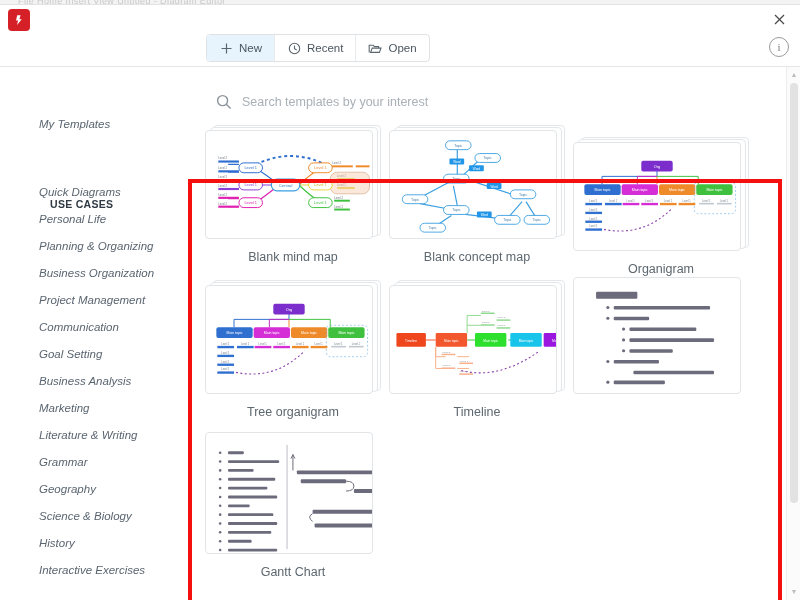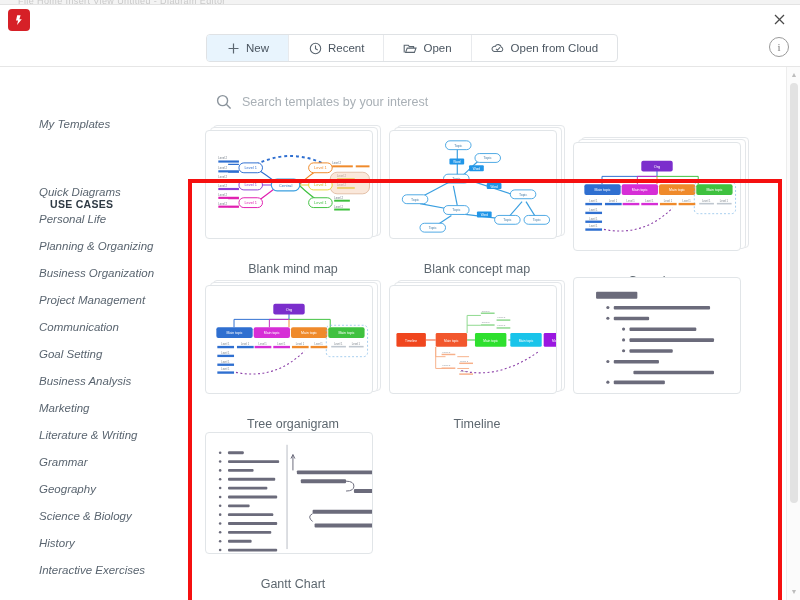--- a/index.html
+++ b/index.html
@@ -54,21 +54,21 @@
 
   
   .toolbar {
     position: absolute; left: 206px; top: 29px;
     height: 28px; display: flex;
     border: 1px solid #dfe2e5; border-radius: 4px;
     background: #fff; overflow: hidden;
   }
   .tb-btn {
     display: flex; align-items: center; gap: 6px;
-    padding: 0 19px; height: 26px;
+    padding: 0 12px; height: 26px;
     font-size: 11.5px; color: #4a5560;
     border-right: 1px solid #e8eaed;
     cursor: pointer; white-space: nowrap;
   }
   .tb-btn:last-child { border-right: none; }
   .tb-btn.active { background: #e8f4fd; }
   .tb-icon { display: flex; align-items: center; justify-content: center; width: 14px; height: 14px; color: #5b6670; }
   .tb-icon svg { display: block; }
 
   
@@ -129,21 +129,21 @@
   .stack.s1 { left: 5px; top: 5px; width: 168px; height: 110px; }
   .thumb {
     position: absolute; left: 0; top: 8px;
     width: 168px; height: 109px;
     background: #fff; border: 1px solid #e1e5e8; border-radius: 4px;
     overflow: hidden;
   }
   .thumb.noshadow { top: 0; height: 117px; }
   .thumb svg { display: block; width: 100%; height: 100%; }
   .card-label {
-    margin-top: 23px; text-align: center;
+    margin-top: 11px; text-align: center;
     font-size: 12.5px; color: #5d676f; white-space: nowrap;
   }
 
   
   .scrollbar {
     position: absolute; right: 0; top: 0; width: 14px; height: 533px;
     background: #fbfbfb; border-left: 1px solid #ededed; z-index: 50;
   }
   .scroll-thumb {
     position: absolute; left: 3px; top: 2px; width: 8px; height: 436px;
@@ -207,29 +207,20 @@
       <div class="tb-btn">
         <span class="tb-icon">
           <svg width="14" height="13" viewBox="0 0 14 13" fill="none" stroke="currentColor" stroke-width="1.1">
             <path d="M1.2 10.4 V3.2 H5.2 L6.4 4.6 H10.6 V6.1"></path>
             <path d="M2.6 10.4 L4.2 6.1 H13 L11.4 10.4 Z"></path>
           </svg>
         </span>
         <span>Open</span>
       </div>
 
-      <div class="tb-btn">
-        <span class="tb-icon">
-          <svg width="15" height="13" viewBox="0 0 15 13" fill="none" stroke="currentColor" stroke-width="1.1">
-            <path d="M4 9.6 A2.7 2.7 0 1 1 4.5 4.3 A3.5 3.5 0 0 1 11.1 5.2 A2.3 2.3 0 0 1 10.9 9.6 Z"></path>
-            <path d="M5.3 7 L6.8 8.4 L9.6 5.4"></path>
-          </svg>
-        </span>
-        <span>Open from Cloud</span>
-      </div>
 
     </div>
   </div>
 
   <div class="body">
 
     <div class="sidebar">
       <div class="side-item" style="top:51px">
         <span>My Templates</span>
       </div>

